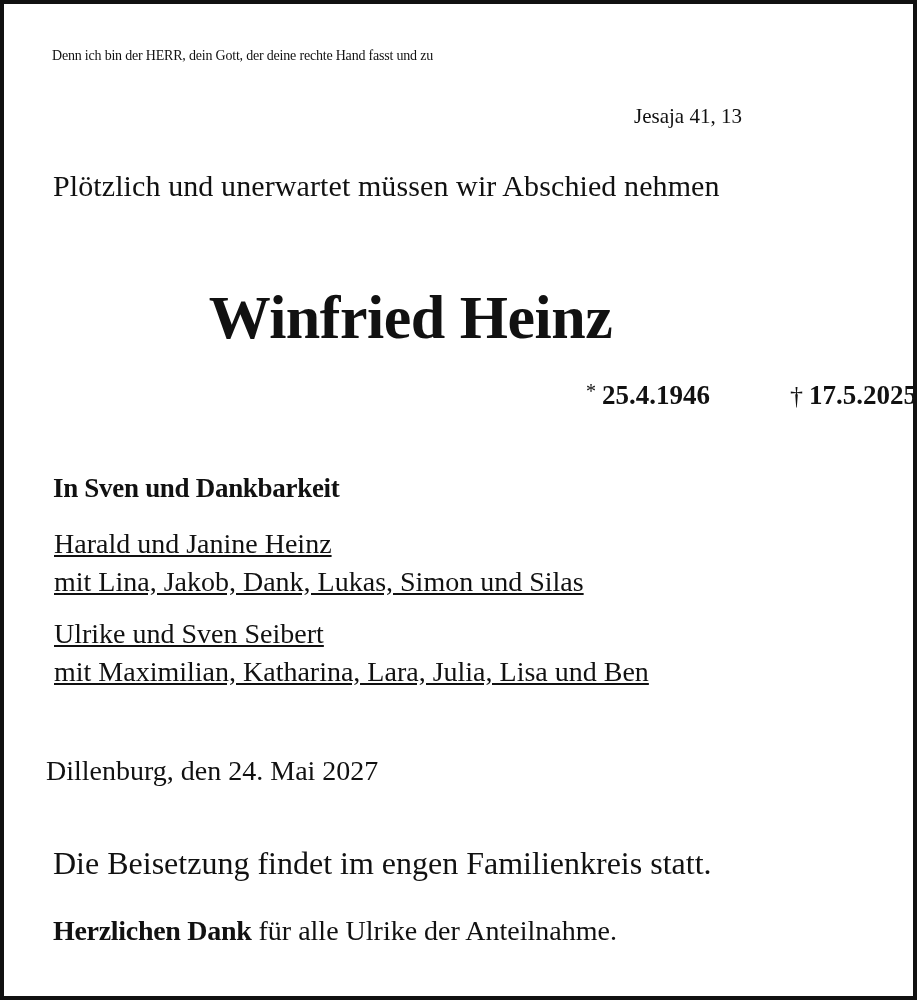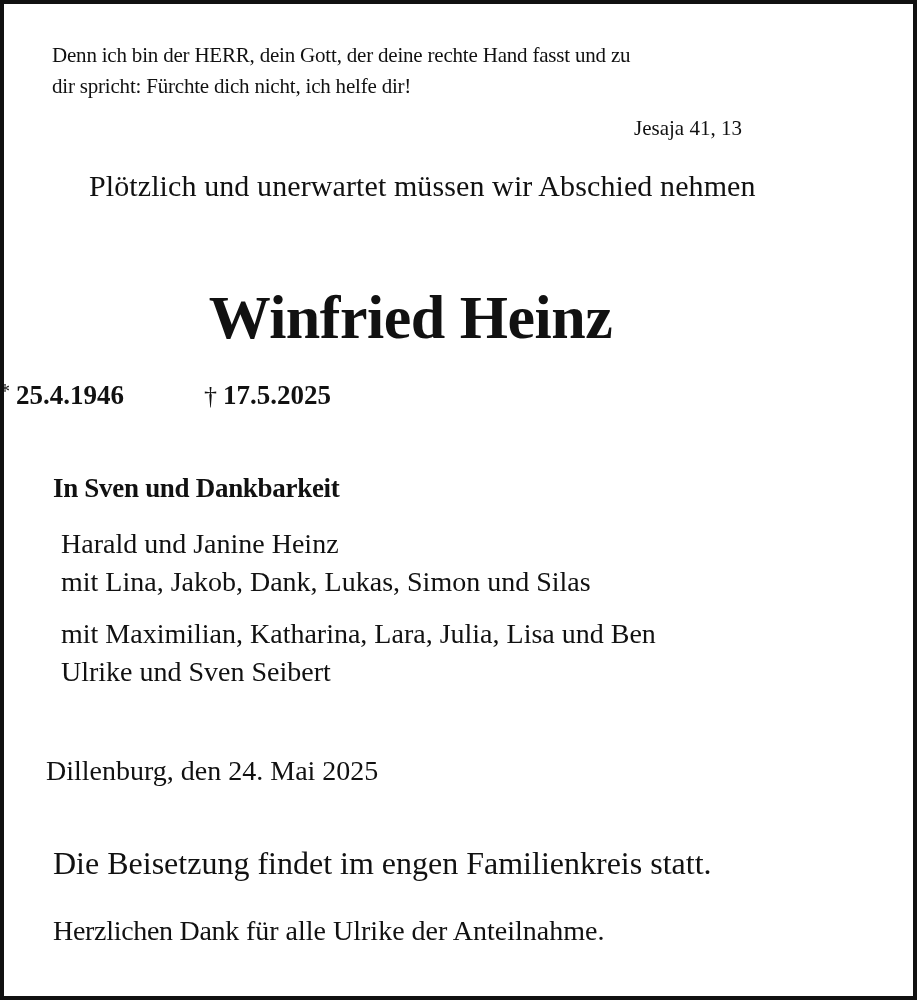--- a/index.html
+++ b/index.html
@@ -3,45 +3,44 @@
   <meta charset="utf-8">
   <style>
     * { margin: 0; padding: 0; box-sizing: border-box; }
     html, body { width: 917px; height: 1000px; background: #ffffff; }
     body { position: relative; overflow: hidden; font-family: "Liberation Serif", "DejaVu Serif", serif; color: #111111; }
     .frame {
       position: absolute; left: 0; top: 0; width: 917px; height: 1000px;
       border: 4px solid #111111;
     }
     .abs { position: absolute; white-space: nowrap; }
-    .verse { left: 52px; top: 40px; font-size: 21px; line-height: 31px; letter-spacing: -0.2px; }
-    .source { left: 634px; top: 104px; font-size: 21px; margin-top: 12px; }
-    .intro { left: 53px; top: 166px; font-size: 30px; line-height: 40px; letter-spacing: 0.1px; margin-left: 36px; }
+    .verse { left: 52px; top: 40px; font-size: 14px; line-height: 31px; letter-spacing: -0.2px; }
+    .source { left: 634px; top: 104px; font-size: 21px; }
+    .intro { left: 53px; top: 166px; font-size: 30px; line-height: 40px; letter-spacing: 0.1px; }
     .name { left: 0; width: 821px; text-align: center; top: 282px; font-size: 62px; font-weight: bold; letter-spacing: -0.5px; }
-    .dates { left: 0; width: 917px; top: 380px; text-align: left; font-size: 27px; font-weight: bold; }
+    .dates { left: 0; width: 917px; top: 380px; text-align: right; font-size: 27px; font-weight: bold; }
     .dates .sym { font-weight: normal; font-size: 20px; vertical-align: 6px; margin-right: 6px; }
     .dates .death-sym { font-weight: normal; font-size: 26px; vertical-align: 0; margin-right: 6px; }
     .dates .gap { display: inline-block; width: 80px; }
     .mourn-head { left: 53px; top: 473px; font-size: 27px; font-weight: bold; letter-spacing: -0.3px; }
-    .family { left: 61px; font-size: 28px; line-height: 38px; }
+    .family { left: 54px; font-size: 28px; line-height: 38px; text-decoration: underline; }
     .fam1 { top: 525px; }
     .fam2 { top: 615px; }
     .place { left: 46px; top: 755px; font-size: 28px; }
     .burial { left: 53px; top: 845px; font-size: 32px; }
     .thanks { left: 53px; top: 915px; font-size: 28px; }
-    .thanks b { font-weight: normal; letter-spacing: -0.3px; }
+    .thanks b { font-weight: bold; letter-spacing: -0.3px; }
   </style>
 </head>
 <body>
 
 <div class="frame"></div>
 
 <div class="abs verse">
   <div>Denn ich bin der HERR, dein Gott, der deine rechte Hand fasst und zu</div>
-  <div>dir spricht: Fürchte dich nicht, ich helfe dir!</div>
 </div>
 <div class="abs source">Jesaja 41, 13</div>
 
 <div class="abs intro">
   <div>Plötzlich und unerwartet müssen wir Abschied nehmen</div>
 </div>
 
 <div class="abs name">Winfried Heinz</div>
 
 <div class="abs dates">
@@ -49,21 +48,21 @@
 </div>
 
 <div class="abs mourn-head">In Sven und Dankbarkeit</div>
 
 <div class="abs family fam1">
   <div>Harald und Janine Heinz</div>
   <div>mit Lina, Jakob, Dank, Lukas, Simon und Silas</div>
 </div>
 
 <div class="abs family fam2">
+  <div>Ulrike und Sven Seibert</div>
   <div>mit Maximilian, Katharina, Lara, Julia, Lisa und Ben</div>
-  <div>Ulrike und Sven Seibert</div>
 </div>
 
-<div class="abs place">Dillenburg, den 24. Mai 2025</div>
+<div class="abs place">Dillenburg, den 24. Mai 2027</div>
 
 <div class="abs burial">Die Beisetzung findet im engen Familienkreis statt.</div>
 
 <div class="abs thanks"><b>Herzlichen Dank</b><span> für alle Ulrike der Anteilnahme.</span></div>
 
 </body></html>

